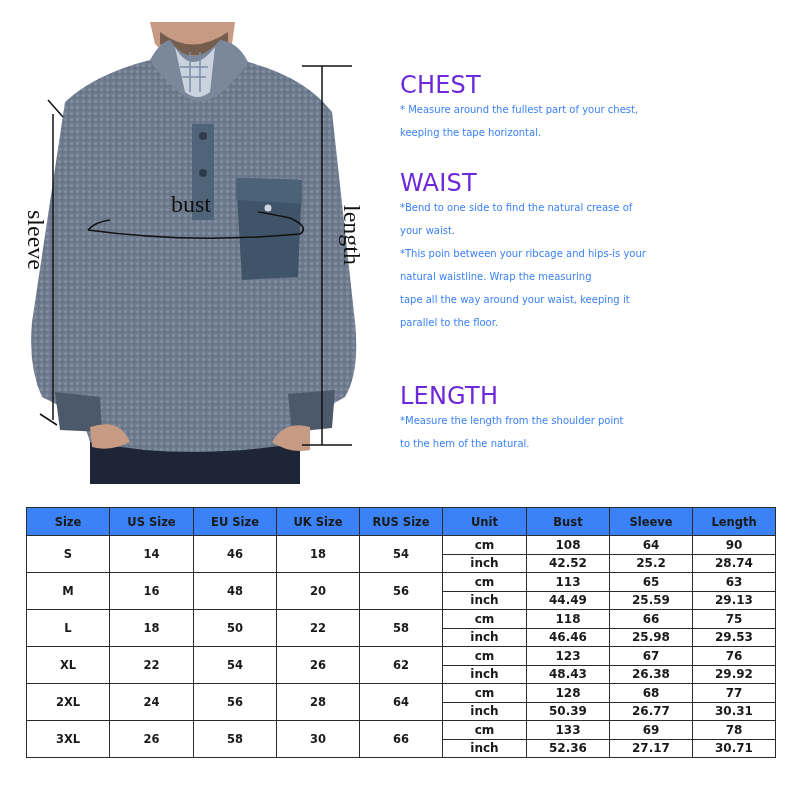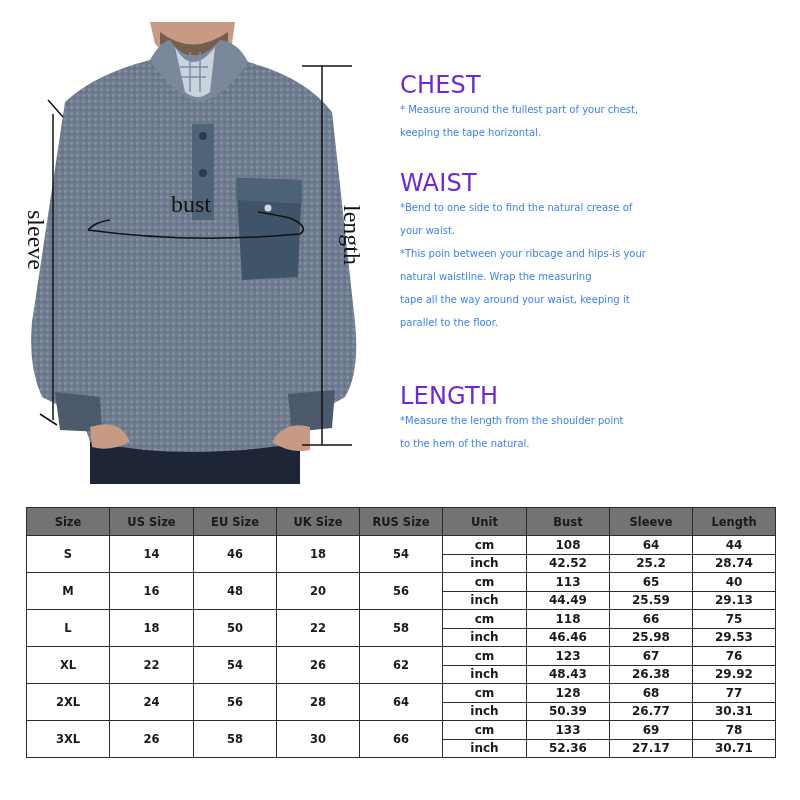--- a/index.html
+++ b/index.html
@@ -31,21 +31,21 @@
     
     .size-table {
       position:absolute; left:26px; top:507px; width:749px;
       border-collapse:collapse; font-family:"DejaVu Sans", sans-serif; font-weight:bold; color:#1a1a1a;
       table-layout:fixed;
     }
     .size-table th, .size-table td {
       border:1.5px solid #2b2b2b; text-align:center; vertical-align:middle; padding:0;
     }
     .size-table th {
-      background:#737373; height:28px; font-size:11.5px; color:#1a1a1a;margin-top:36px;
+      background:#3b82f6; height:28px; font-size:11.5px; color:#1a1a1a;margin-top:36px;
     }
     .size-table td { font-size:11.5px; background:#fff; }
     .size-table td.sub { height:18.5px; font-size:12px; line-height:16px; }
     .size-table td.merged { height:37px; }
   </style>
 </head>
 <body>
 
 <div class="photo">
   <svg width="360" height="462" viewBox="0 0 360 462">
@@ -152,39 +152,39 @@
 
     <tr>
       <td rowspan="2" class="merged">S</td>
       <td rowspan="2">14</td>
       <td rowspan="2">46</td>
       <td rowspan="2">18</td>
       <td rowspan="2">54</td>
       <td class="sub">cm</td>
       <td class="sub">108</td>
       <td class="sub">64</td>
-      <td class="sub">44</td>
+      <td class="sub">90</td>
     </tr>
     <tr>
       <td class="sub">inch</td>
       <td class="sub">42.52</td>
       <td class="sub">25.2</td>
       <td class="sub">28.74</td>
     </tr>
 
     <tr>
       <td rowspan="2" class="merged">M</td>
       <td rowspan="2">16</td>
       <td rowspan="2">48</td>
       <td rowspan="2">20</td>
       <td rowspan="2">56</td>
       <td class="sub">cm</td>
       <td class="sub">113</td>
       <td class="sub">65</td>
-      <td class="sub">40</td>
+      <td class="sub">63</td>
     </tr>
     <tr>
       <td class="sub">inch</td>
       <td class="sub">44.49</td>
       <td class="sub">25.59</td>
       <td class="sub">29.13</td>
     </tr>
 
     <tr>
       <td rowspan="2" class="merged">L</td>

